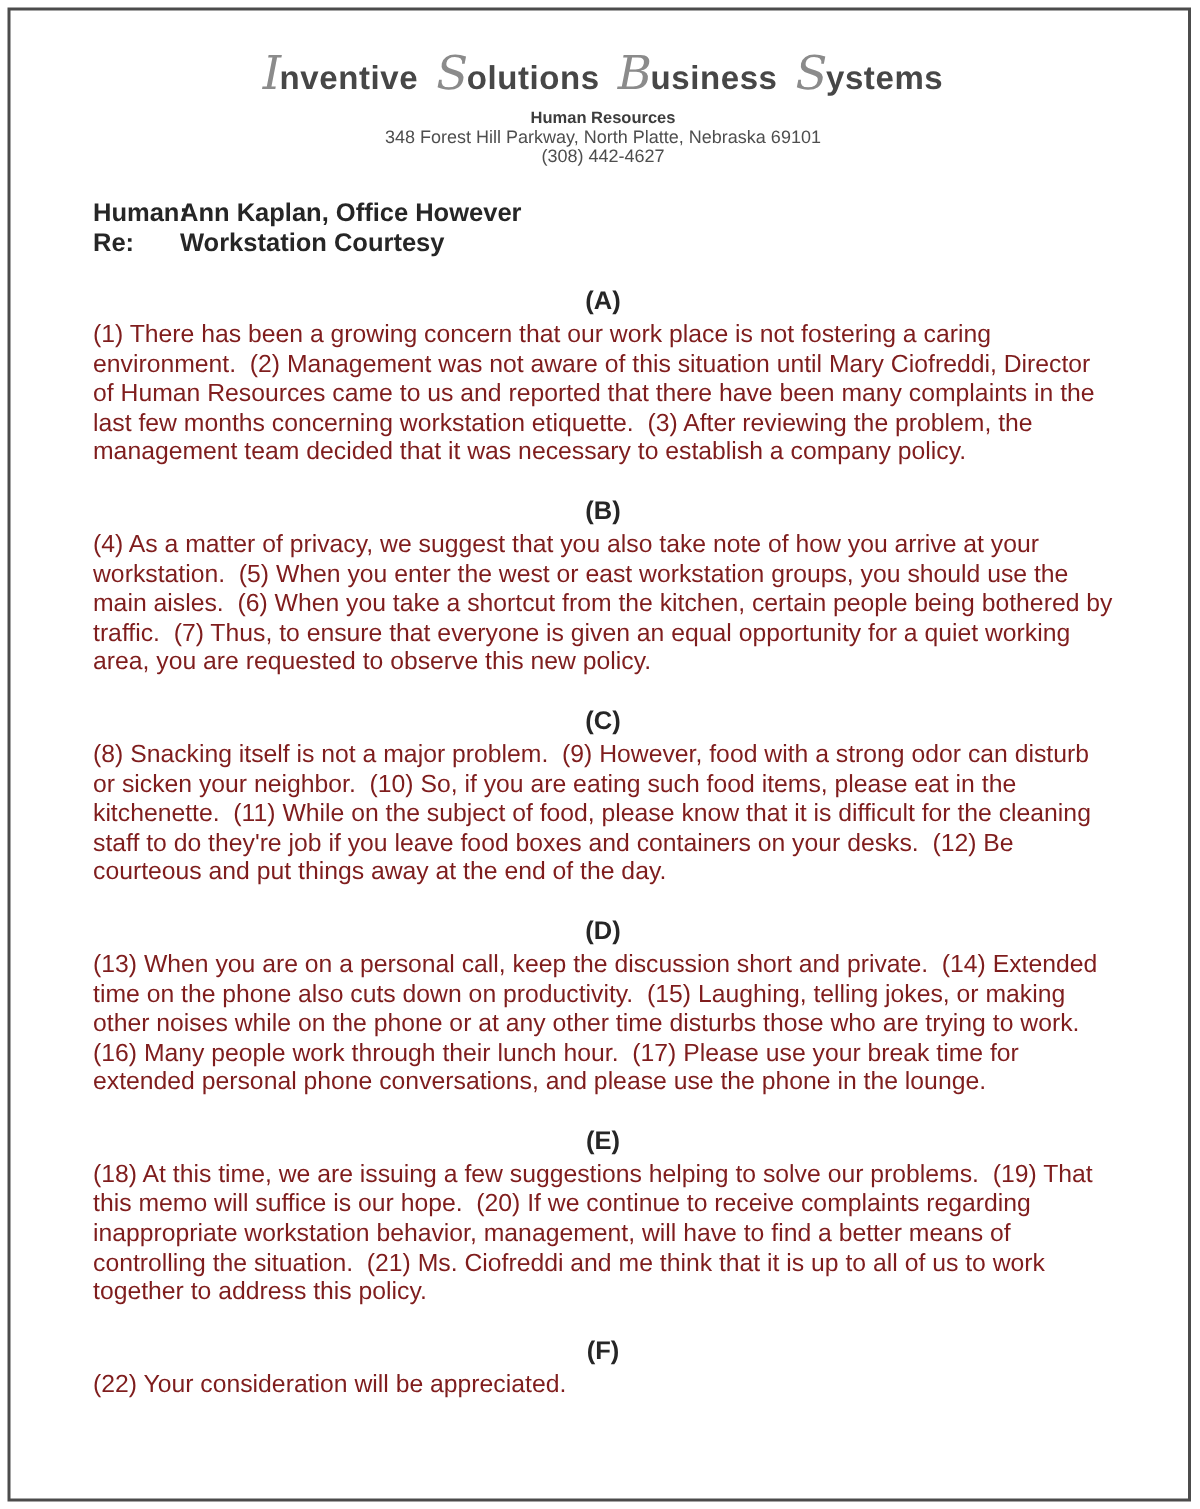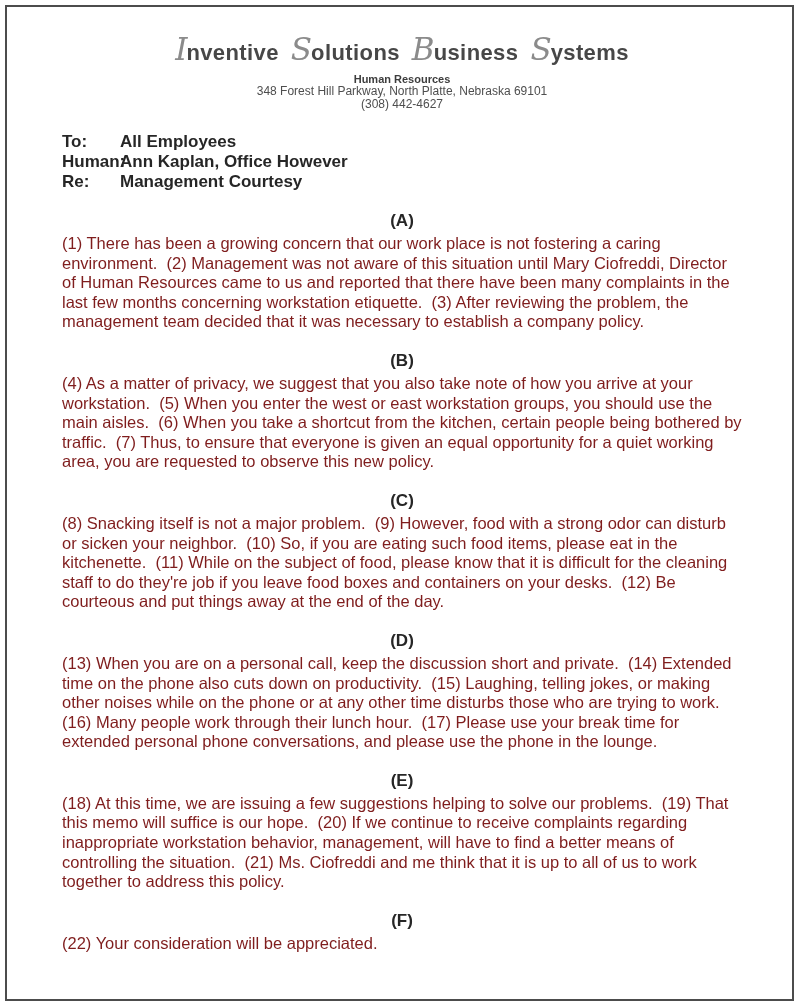--- a/index.html
+++ b/index.html
@@ -109,30 +109,26 @@
       <div class="company-name">
         <span class="company-word"><span class="company-initial">I</span><span class="company-rest">nventive</span></span><span class="company-word"><span class="company-initial">S</span><span class="company-rest">olutions</span></span><span class="company-word"><span class="company-initial">B</span><span class="company-rest">usiness</span></span><span class="company-word"><span class="company-initial">S</span><span class="company-rest">ystems</span></span>
       </div>
       <div class="dept">Human Resources</div>
       <div class="addr">348 Forest Hill Parkway, North Platte, Nebraska  69101</div>
       <div class="phone">(308) 442-4627</div>
     </div>
 
     <div class="memo-head">
       <div class="memo-row">
-        <span class="memo-label">To:</span>
-        <span class="memo-value">All Employees</span>
-      </div>
-      <div class="memo-row">
         <span class="memo-label">Human:</span>
         <span class="memo-value">Ann Kaplan, Office However</span>
       </div>
       <div class="memo-row">
         <span class="memo-label">Re:</span>
-        <span class="memo-value">Management Courtesy</span>
+        <span class="memo-value">Workstation Courtesy</span>
       </div>
     </div>
 
     <div class="section">
       <div class="section-heading">(A)</div>
       <div class="section-text">(1) There has been a growing concern that our work place is not fostering a caring environment.  (2) Management was not aware of this situation until Mary Ciofreddi, Director of Human Resources came to us and reported that there have been many complaints in the last few months concerning workstation etiquette.  (3) After reviewing the problem, the management team decided that it was necessary to establish a company policy.</div>
     </div>
 
     <div class="section">
       <div class="section-heading">(B)</div>

